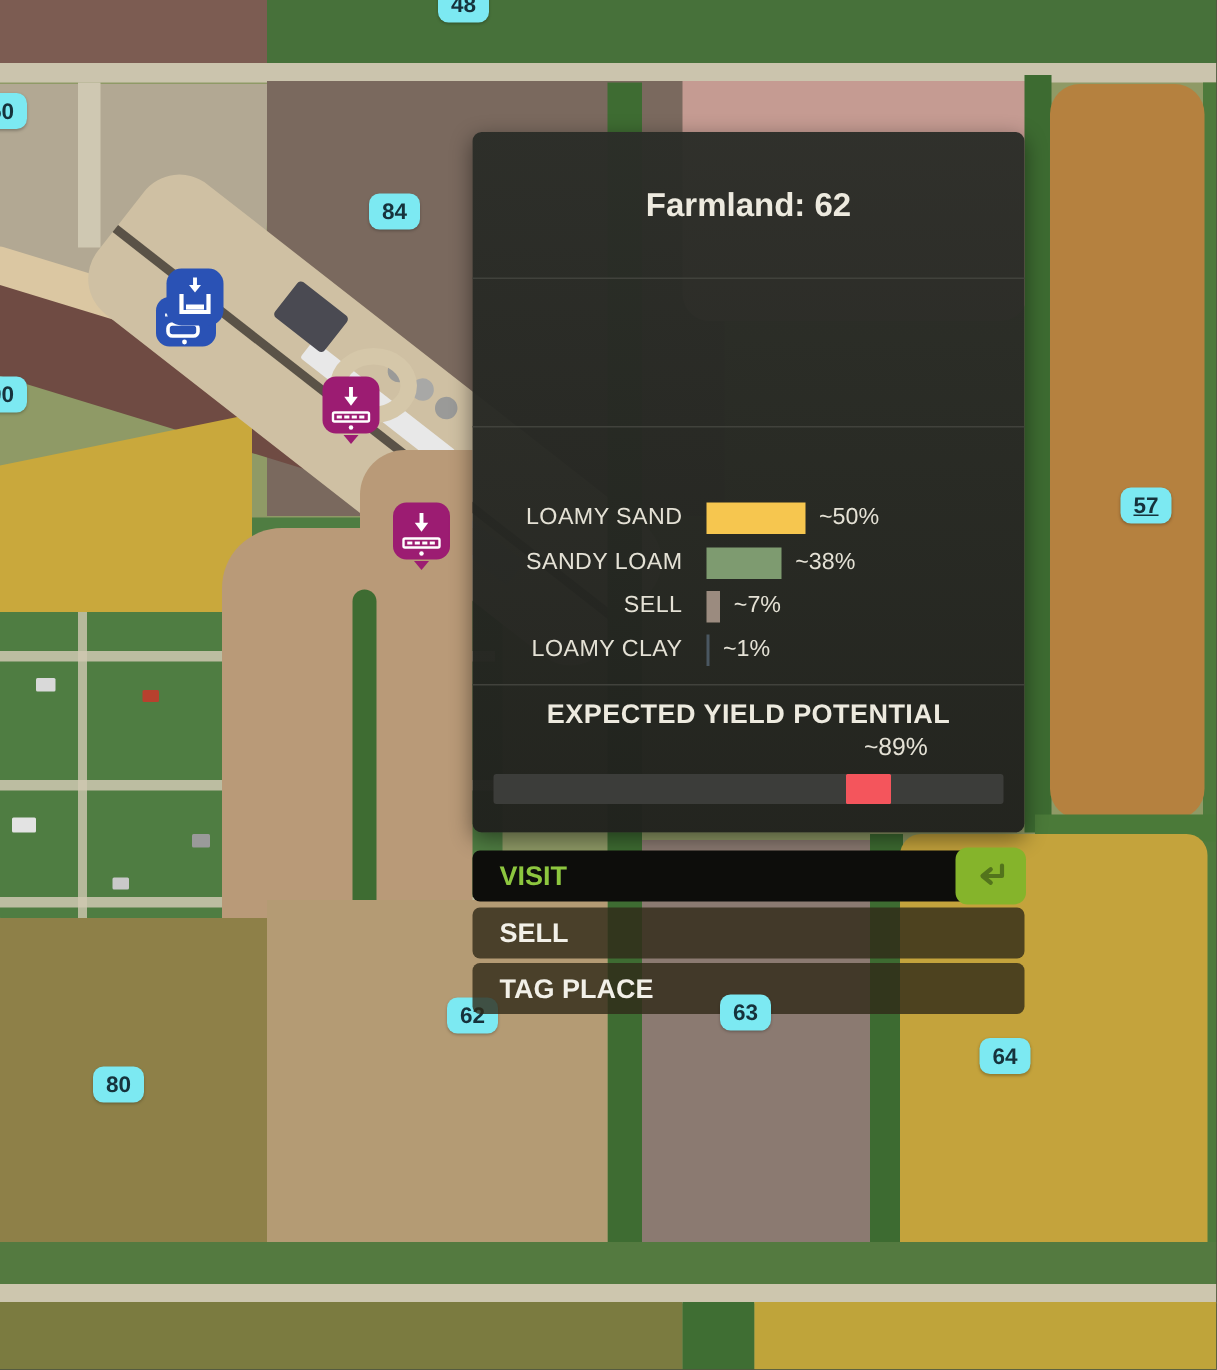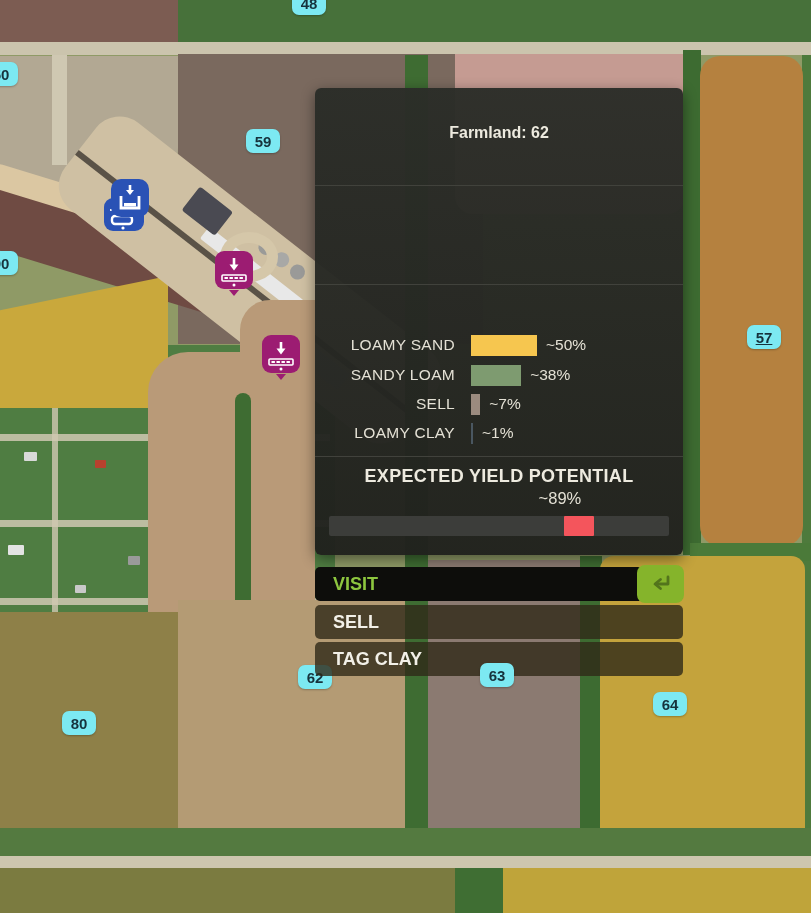--- a/index.html
+++ b/index.html
@@ -32,37 +32,37 @@
   
   #panel{
     left:315px;top:88px;width:368px;height:467px;z-index:50;
     background:linear-gradient(180deg, rgba(43,45,40,.97), rgba(32,33,29,.97));
     border-radius:6px;color:#e9e7db;
     box-shadow:0 4px 14px rgba(0,0,0,.45);
   }
   .divider{position:absolute;left:0;width:100%;height:1px;background:#41423c;}
   #panel-title{
     position:absolute;top:36px;left:0;width:100%;text-align:center;
-    font-size:16px;font-weight:bold;color:#edeadf;
+    font-size:22px;font-weight:bold;color:#edeadf;
   }
   .inforow{position:absolute;left:17px;right:17px;height:22px;font-size:17px;}
   .inforow .lbl{float:left;font-weight:bold;}
   .inforow .val{float:right;}
   .sechead{
     position:absolute;left:0;width:100%;text-align:center;
     font-size:18px;font-weight:bold;letter-spacing:.3px;color:#edeadf;
   }
   .soilrow{position:absolute;left:0;width:100%;height:24px;}
   .soilrow .sname{
     position:absolute;left:0;width:140px;text-align:right;
     font-size:15.5px;letter-spacing:.3px;color:#e4e1d5;top:2px;
   }
   .soilrow .sbar{position:absolute;left:156px;top:1px;height:21px;}
   .soilrow .spct{position:absolute;top:2px;font-size:15.5px;color:#e4e1d5;}
-  #yield-pct{position:absolute;width:80px;text-align:left;font-size:16.5px;color:#e4e1d5;}
+  #yield-pct{position:absolute;width:80px;text-align:right;font-size:16.5px;color:#e4e1d5;}
   #yield-track{
     position:absolute;left:14px;top:428px;width:340px;height:20px;
     background:#3c3d3a;border-radius:2px;
   }
   #yield-marker{position:absolute;top:0;height:100%;border-radius:1px;}
   
   .actbtn{
     position:absolute;left:315px;width:368px;height:34px;z-index:50;
     border-radius:5px;display:flex;align-items:center;
     padding-left:18px;font-size:18px;font-weight:bold;cursor:pointer;
@@ -139,21 +139,21 @@
 
   <div class="abs grassTex" style="left:0;top:828px;width:811px;height:33px;background:#547a40;"></div>
   <div class="abs" style="left:0;top:856px;width:811px;height:13px;background:#cdc6ae;"></div>
   <div class="abs grassTex" style="left:0;top:868px;width:455px;height:45px;background:#7b7b40;"></div>
   <div class="abs treeTex" style="left:455px;top:868px;width:48px;height:45px;background:#3f6e33;"></div>
   <div class="abs" style="left:503px;top:868px;width:308px;height:45px;background:#bfa43a;"></div>
   <div class="road" style="left:52px;top:55px;width:15px;height:110px;"></div>
 
   <div class="badge" style="left:292px;top:-9px;">48</div>
   <div class="badge" style="left:-16px;top:62px;">50</div>
-  <div class="badge" style="left:246px;top:129px;">59</div>
+  <div class="badge" style="left:246px;top:129px;">84</div>
   <div class="badge" style="left:-16px;top:251px;">90</div>
   <div class="badge" style="left:747px;top:325px;text-decoration:underline;">57</div>
   <div class="badge" style="left:298px;top:665px;z-index:44;">62</div>
   <div class="badge" style="left:480px;top:663px;z-index:56;">63</div>
   <div class="badge" style="left:653px;top:692px;">64</div>
   <div class="badge" style="left:62px;top:711px;">80</div>
 
   <div class="mapicon" style="left:103px;top:197px;">
     <svg width="42" height="36" viewBox="0 0 42 36">
       <rect x="1" y="1" width="40" height="33" rx="9" fill="#2a52b5"></rect>
@@ -243,16 +243,16 @@
   <div class="actbtn" id="btn-visit">
     <span>VISIT</span>
     <span id="visit-key">
       <svg width="24" height="20" viewBox="0 0 24 20">
         <path d="M19 3 v7 h-11" fill="none" stroke="#53741c" stroke-width="2.8" stroke-linecap="round" stroke-linejoin="round"></path>
         <path d="M11.5 5.5 L6 10 l5.5 4.5" fill="none" stroke="#53741c" stroke-width="2.8" stroke-linecap="round" stroke-linejoin="round"></path>
       </svg>
     </span>
   </div>
   <div class="actbtn" id="btn-tag">
-    <span>TAG CLAY</span>
+    <span>TAG PLACE</span>
   </div>
 
 </div>
 
 </body></html>

